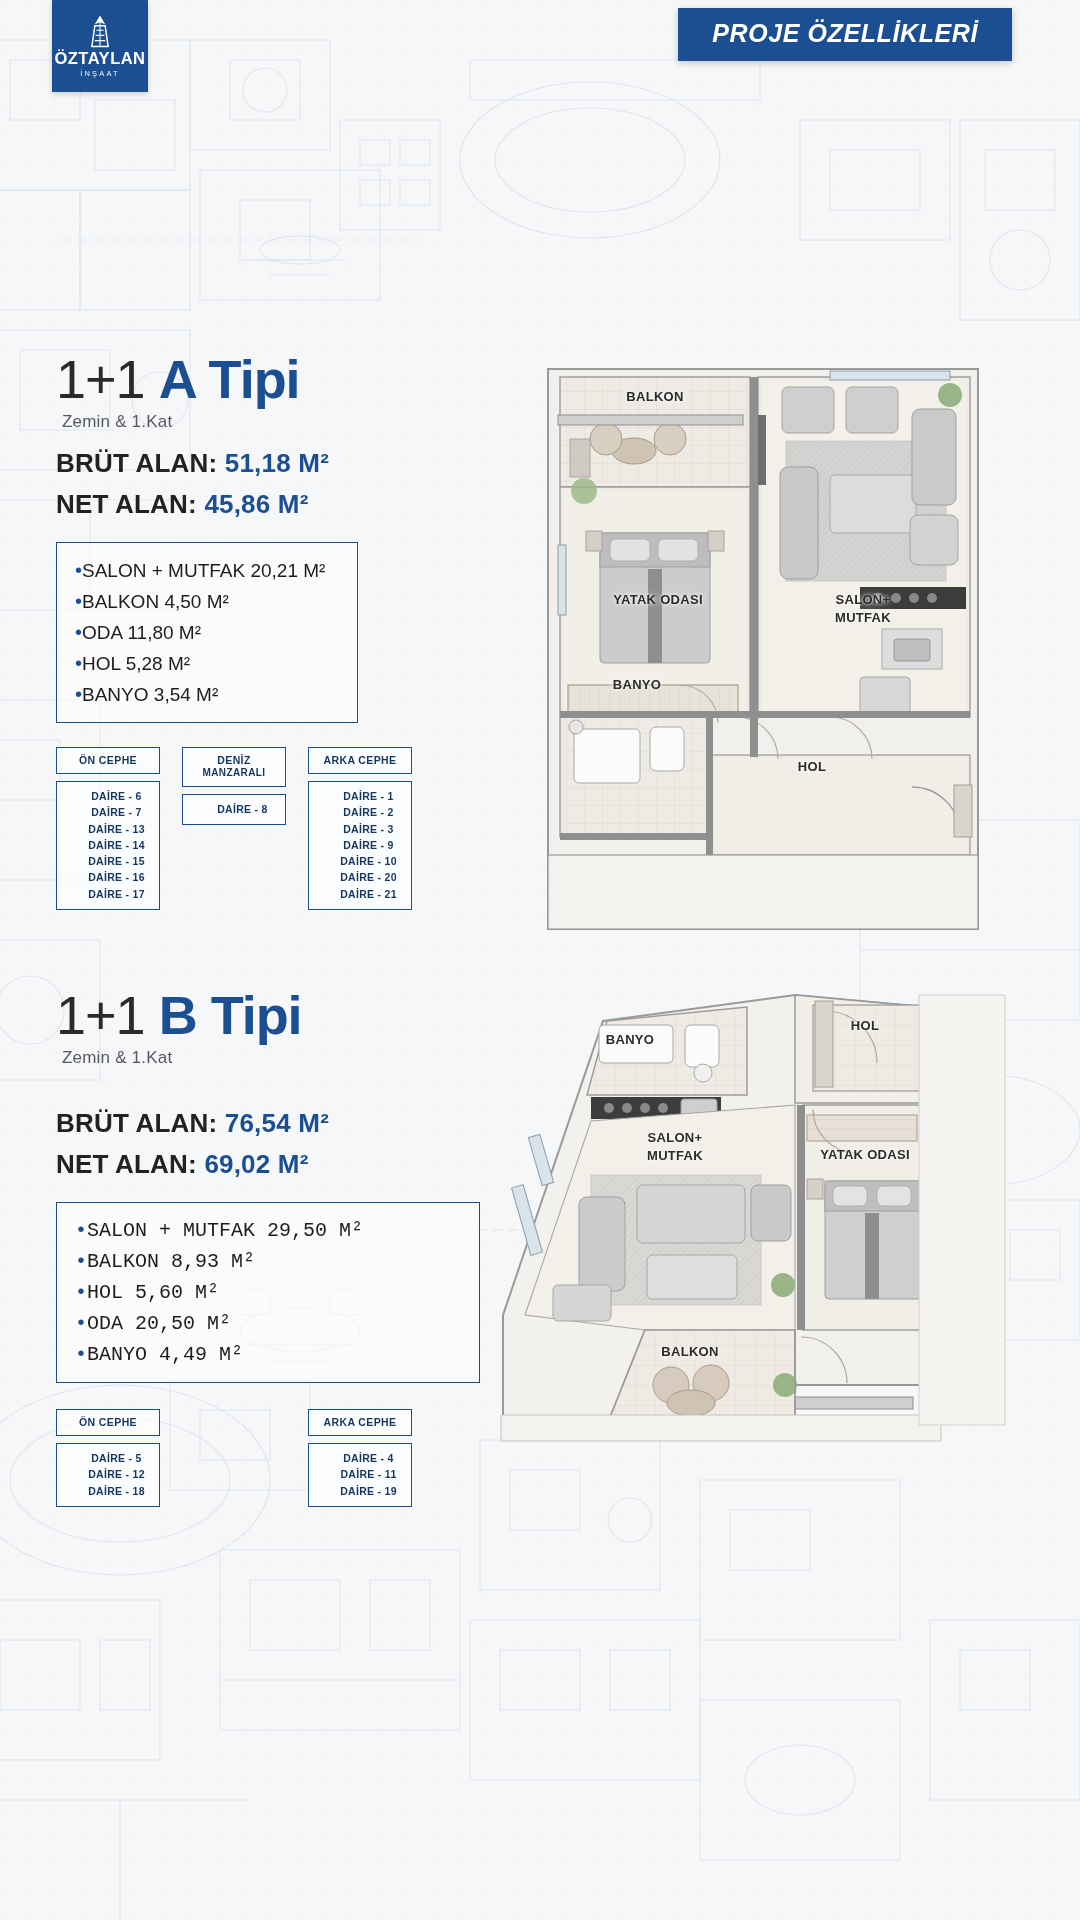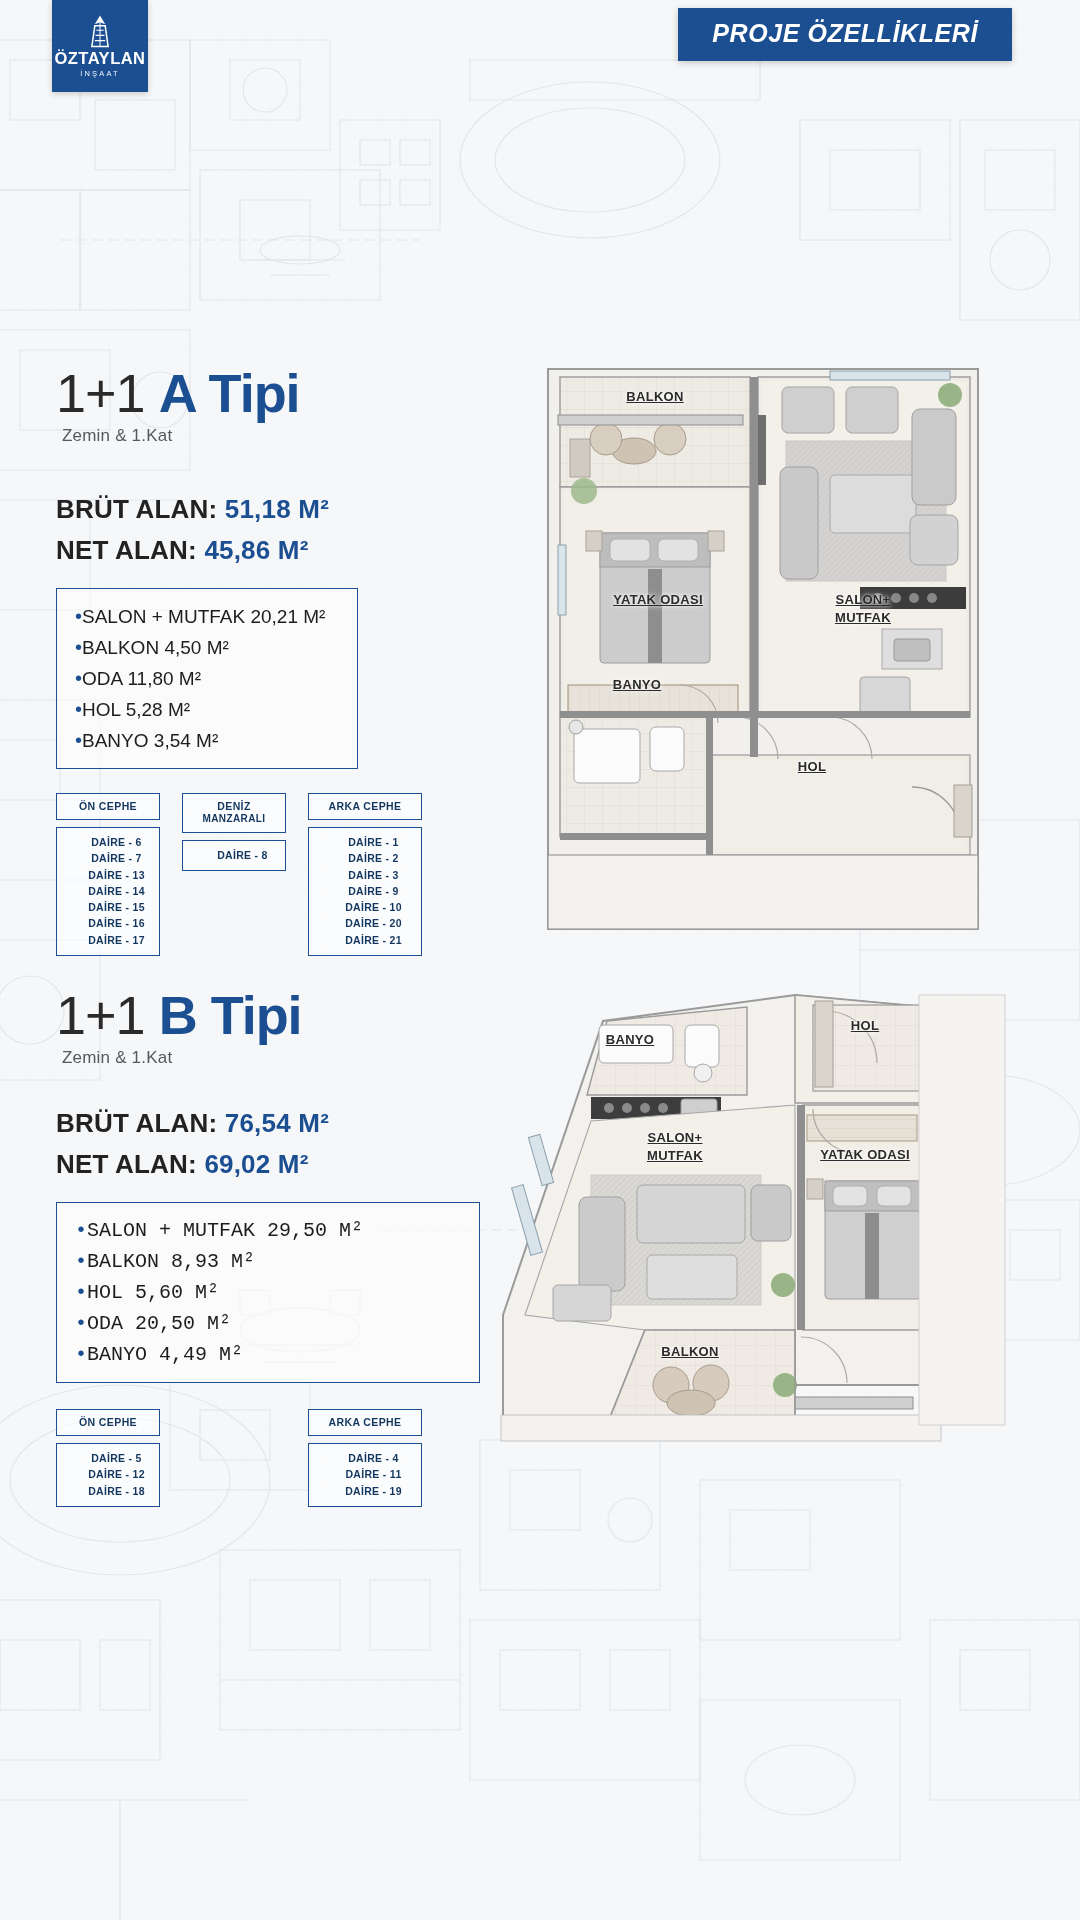--- a/index.html
+++ b/index.html
@@ -81,21 +81,21 @@
   }
   .room-item {
     font-size: 19px; color: #1d1d1d; line-height: 1.55;
     white-space: nowrap;
   }
   .room-item .dot { color: #1b4f91; font-size: 20px; }
 
   
   .tables { display: flex; gap: 22px; }
   .tbl { width: 104px; }
-  .tbl.wide { width: 114px; }
+  .tbl.wide { width: 104px; }
   .tbl-head {
     border: 1.4px solid #1b4f91;
     text-align: center;
     padding: 6px 2px;
     font-size: 10.5px; font-weight: 700; color: #13365f;
     letter-spacing: .4px;
     line-height: 1.25;
     background: rgba(255,255,255,.6);
   }
   .tbl-head .small { font-size: 10px; font-weight: 700; }
@@ -116,21 +116,20 @@
   
   .plan { position: absolute; }
   .plan svg { display: block; }
   .plan-label {
     position: absolute;
     font-size: 13px; font-weight: 700; color: #2b2b2b;
     text-align: center; line-height: 1.15;
     letter-spacing: .3px;
     text-shadow: 0 0 3px rgba(255,255,255,.9), 0 0 6px rgba(255,255,255,.8);
     pointer-events: none;
-    text-decoration: underline;
   }
 </style>
 </head>
 <body>
 
 <div id="page">
 
   <div class="bp">
     <svg viewBox="0 0 1080 1920" preserveAspectRatio="none" xmlns="http://www.w3.org/2000/svg">
       <defs>
@@ -232,28 +231,28 @@
       <path d="M13 16 L27 16 L31 44 L9 44 Z" fill="none" stroke="#ffffff" stroke-width="2"></path>
       <path d="M15 22 H25 M14 29 H26 M13 36 H27" stroke="#ffffff" stroke-width="1.6"></path>
       <path d="M20 11 V44" stroke="#ffffff" stroke-width="1.4"></path>
     </svg>
     <div class="logo-name">ÖZTAYLAN</div>
     <div class="logo-sub">İNŞAAT</div>
   </div>
 
   <div class="title-banner">PROJE ÖZELLİKLERİ</div>
 
-  <div class="unit" style="left:56px; top:366px;">
+  <div class="unit" style="left:56px; top:352px;">
     <div class="unit-title">
       <span>1+1</span>
       <span class="blue">A Tipi</span>
     </div>
     <div class="unit-sub">Zemin &amp; 1.Kat</div>
 
-    <div style="margin-top:48px;">
+    <div style="margin-top:16px;">
       <div class="area-line">
         <span class="lbl">BRÜT ALAN:</span>
         <span class="val">51,18 M²</span>
       </div>
       <div class="area-line" style="margin-top:10px;">
         <span class="lbl">NET ALAN:</span>
         <span class="val">45,86 M²</span>
       </div>
     </div>
 

